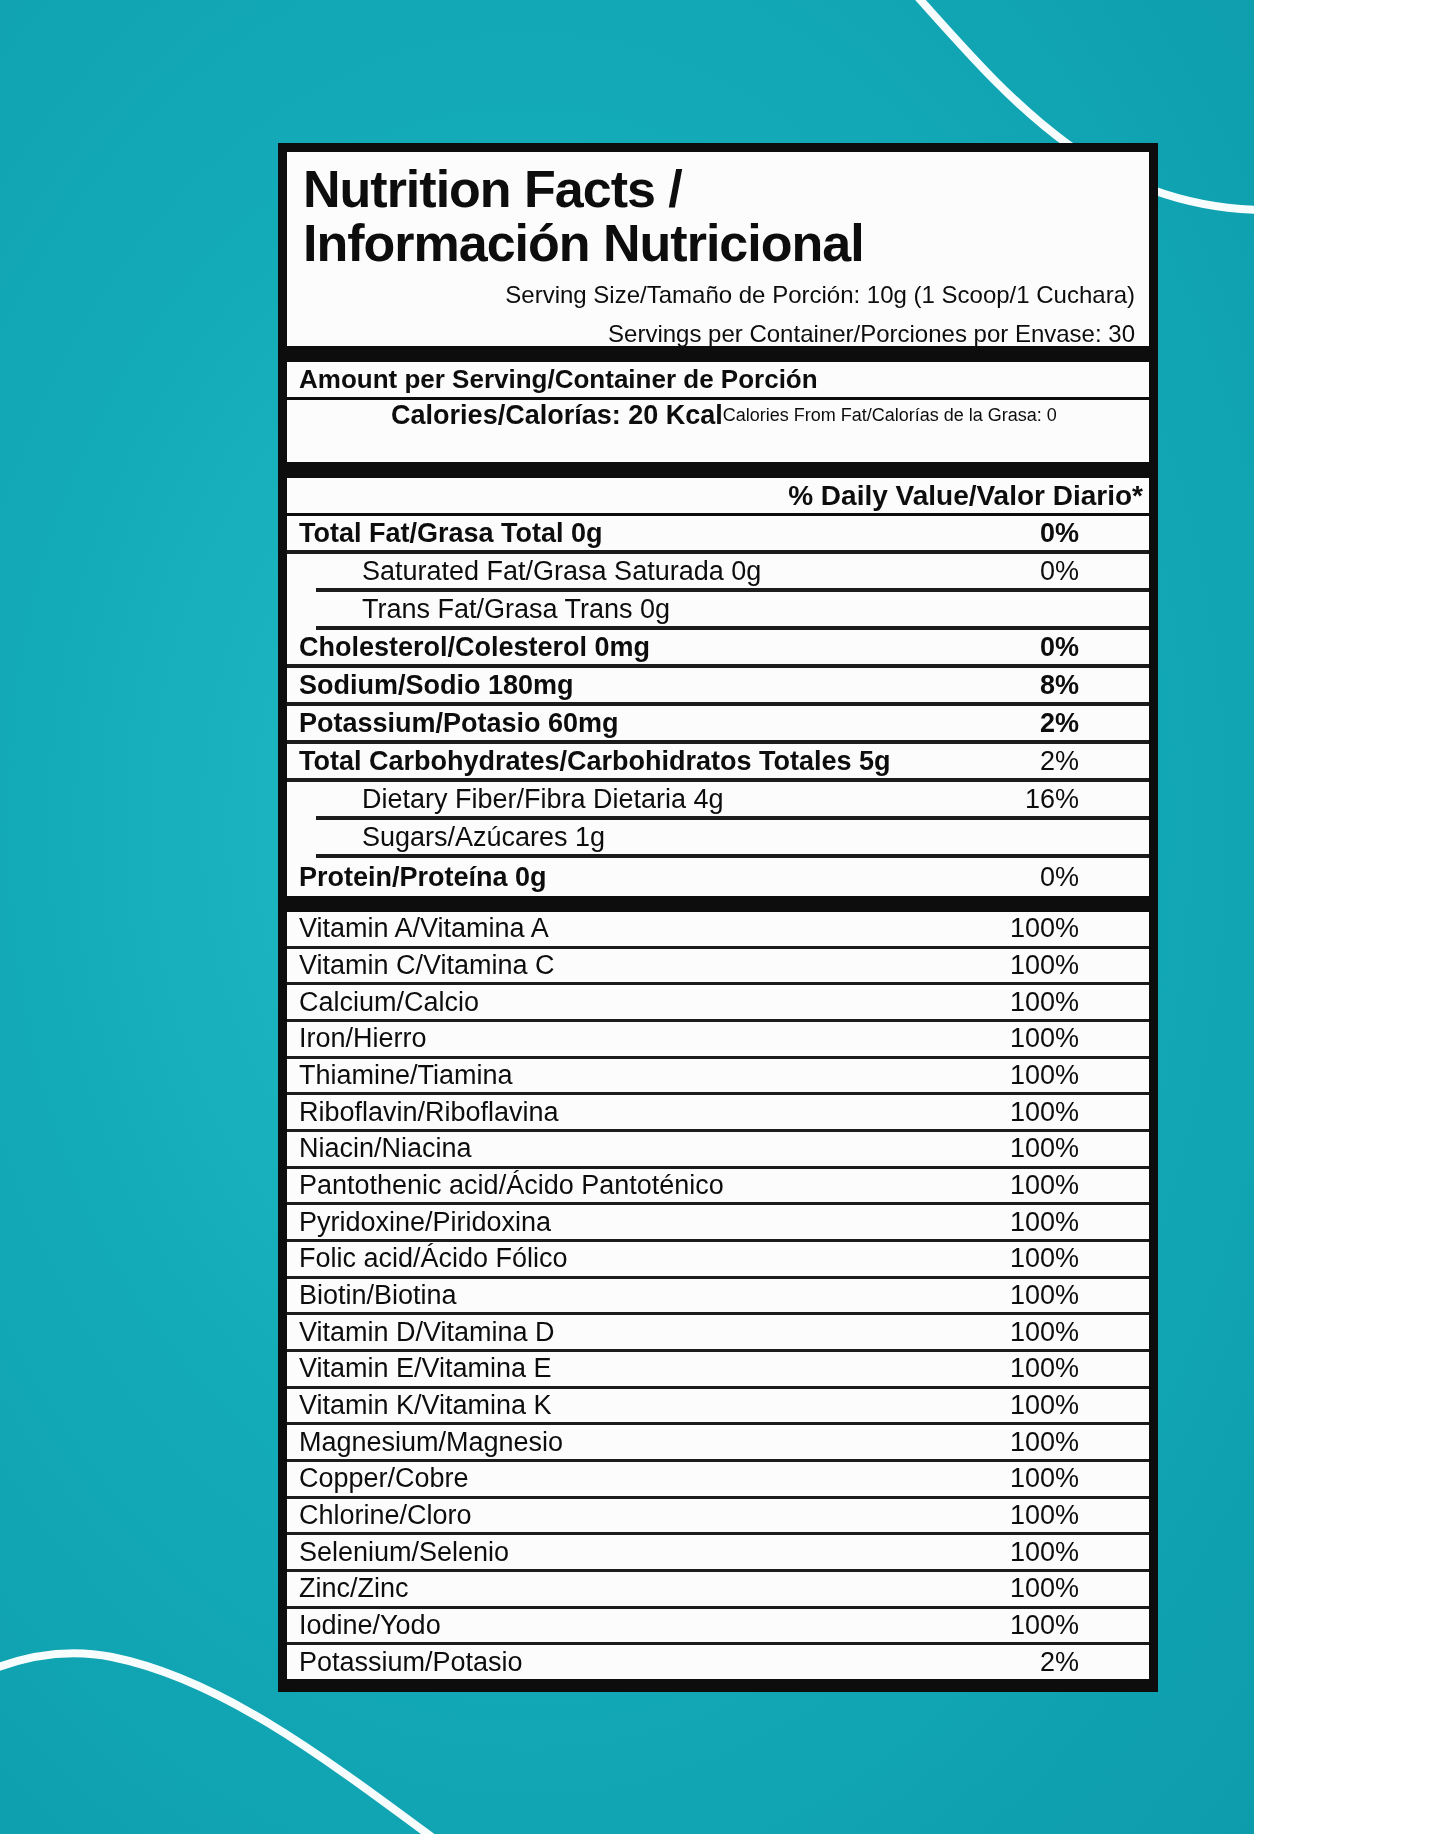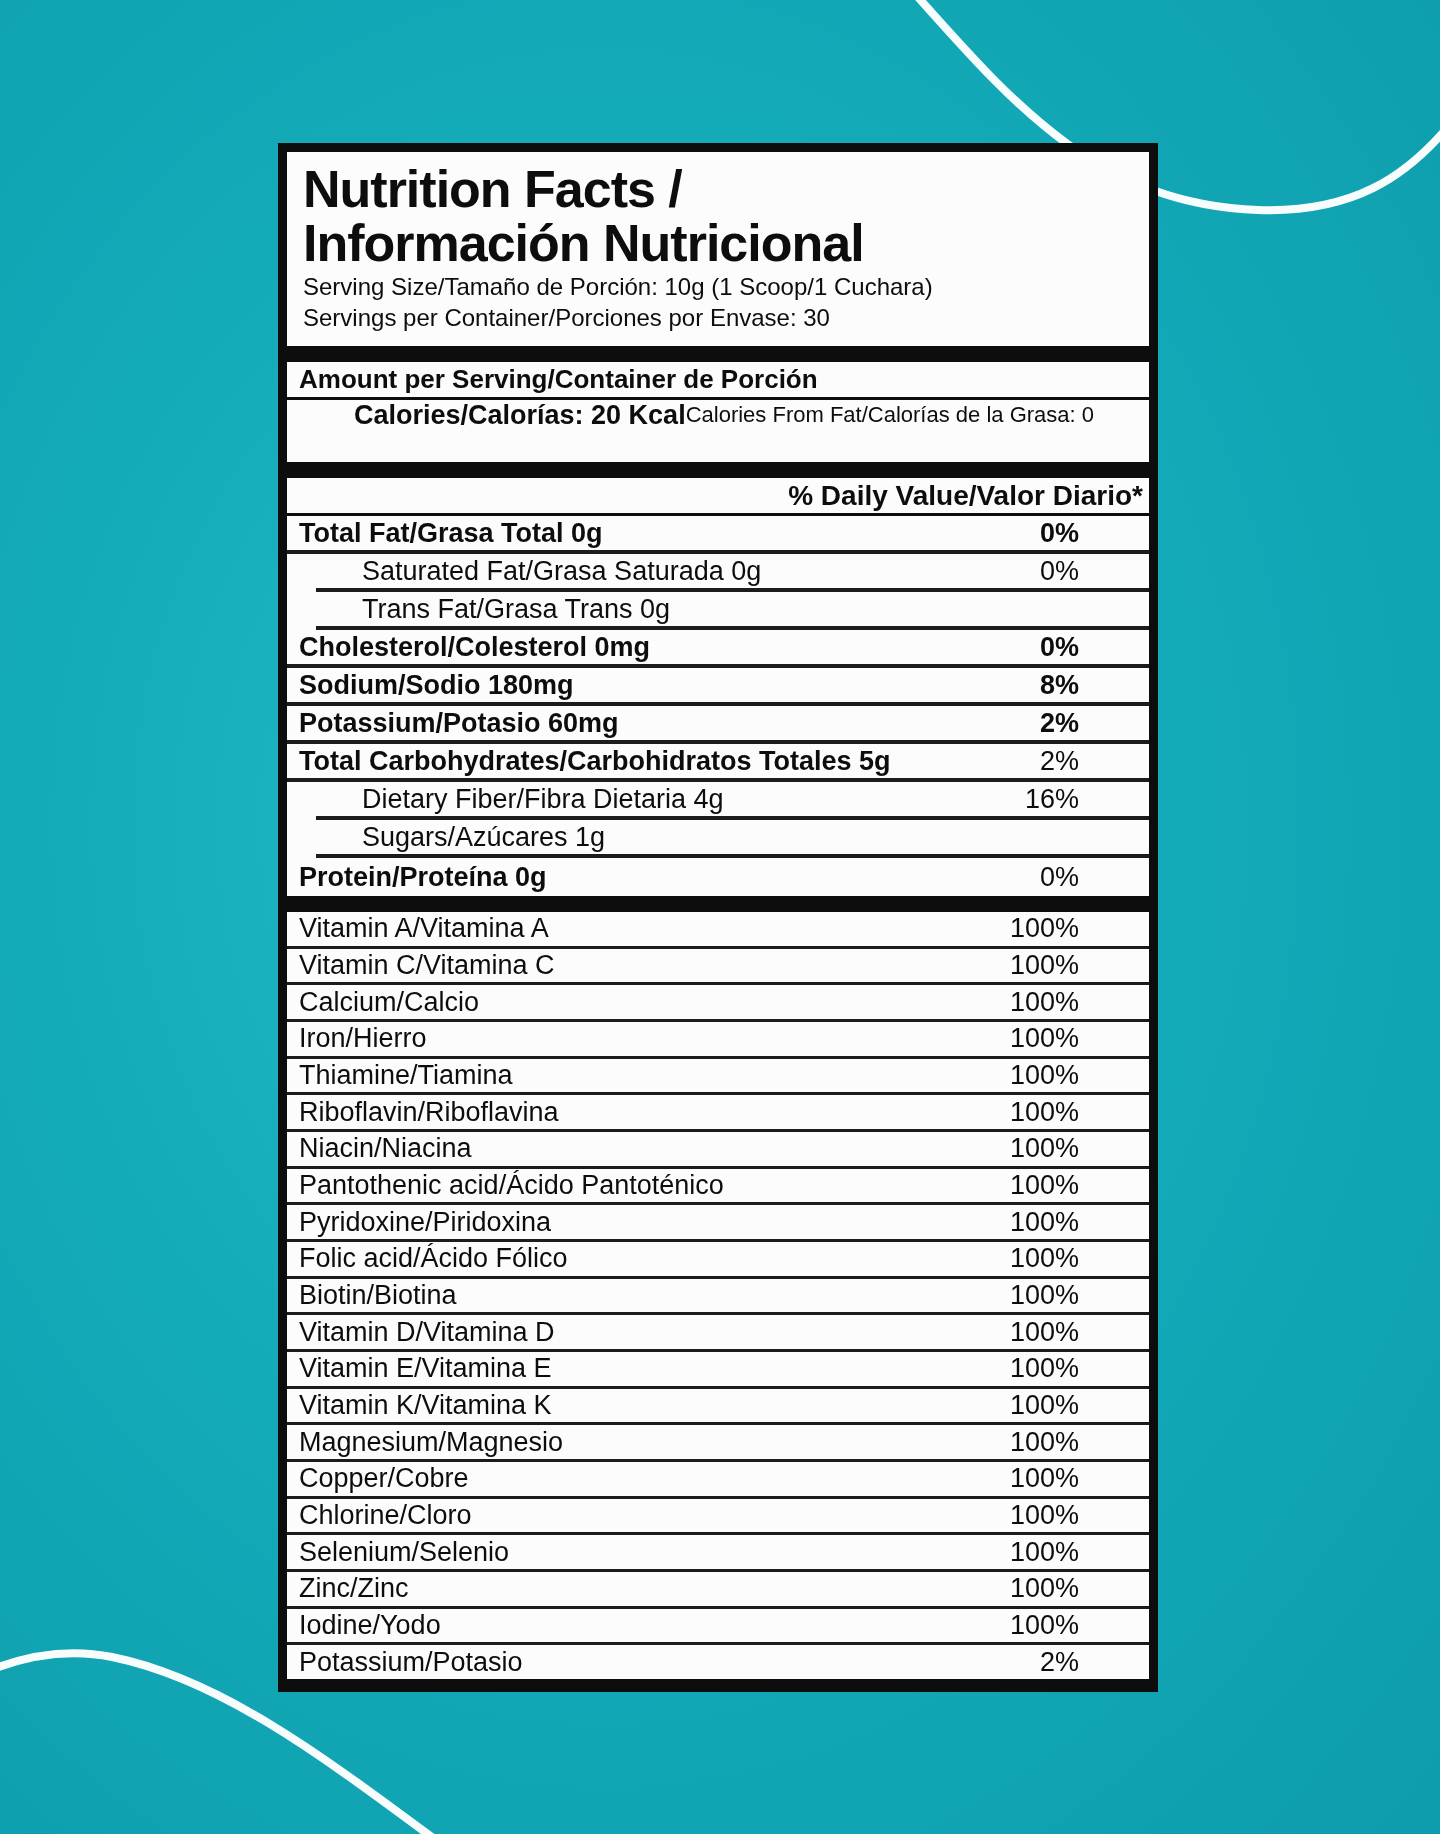--- a/index.html
+++ b/index.html
@@ -3,44 +3,44 @@
 <meta charset="utf-8">
 <style>
   :root{
     --teal:#14abb9; --teal-light:#23bcc8; --teal-dark:#0d9cac;
     --ink:#0d0d0d; --label-bg:#fcfcfc; --curve:#ffffff;
   }
   *{box-sizing:border-box;margin:0;padding:0;}
   html,body{margin:0;padding:0;}
   body{font-family:"Liberation Sans", sans-serif;}
   .canvas{
-    position:relative;width:1440px;height:1834px;overflow:hidden;
+    position:relative;width:1254px;height:1834px;overflow:hidden;
     background:radial-gradient(ellipse at 42% 45%, var(--teal-light) 0%, var(--teal) 48%, var(--teal-dark) 100%);
   }
   .deco{position:absolute;left:0;top:0;width:1440px;height:1834px;pointer-events:none;}
   .deco path{stroke:var(--curve);stroke-width:8;fill:none;stroke-linecap:round;opacity:.97;}
 
   .label{
     position:absolute;left:278px;top:143px;width:880px;height:1549px;
     background:var(--label-bg);color:var(--ink);
     border:9px solid var(--ink);border-bottom-width:13px;
     display:flex;flex-direction:column;
   }
   .hdr{height:194px;padding:10px 14px 0 16px;}
   .title{font-weight:bold;font-size:52px;line-height:54px;letter-spacing:-1px;white-space:nowrap;}
-  .serving{font-size:24px;line-height:29px;white-space:nowrap;margin-top:2px;}
+  .serving{font-size:24px;line-height:29px;white-space:nowrap;margin-top:10px;text-align:right;}
   .serving:first-of-type{margin-top:6px;}
   .bar{height:16px;background:var(--ink);flex:none;}
   .aps{
     height:38px;display:flex;align-items:center;padding-left:12px;
     font-weight:bold;font-size:26px;border-bottom:3px solid var(--ink);
   }
   .calblock{height:62px;padding-left:12px;display:flex;flex-direction:row;justify-content:center;}
   .cal1{font-weight:bold;font-size:27px;line-height:31px;}
-  .cal2{font-size:22px;line-height:30px;}
+  .cal2{font-size:18px;line-height:30px;}
   .dvh{
     height:38px;display:flex;align-items:center;justify-content:flex-end;
     padding-right:6px;font-weight:bold;font-size:28px;border-bottom:3px solid var(--ink);
   }
   .rows{display:flex;flex-direction:column;}
   .rows.main .row{height:38px;border-bottom:4px solid #1c1c1c;}
   .rows.main .row:last-child{border-bottom:none;border-radius:7px;}
   .rows.micro{flex:1;}
   .rows.micro .row{flex:1;border-bottom:3px solid #1c1c1c;}
   .rows.micro .row:last-child{border-bottom:none;}

